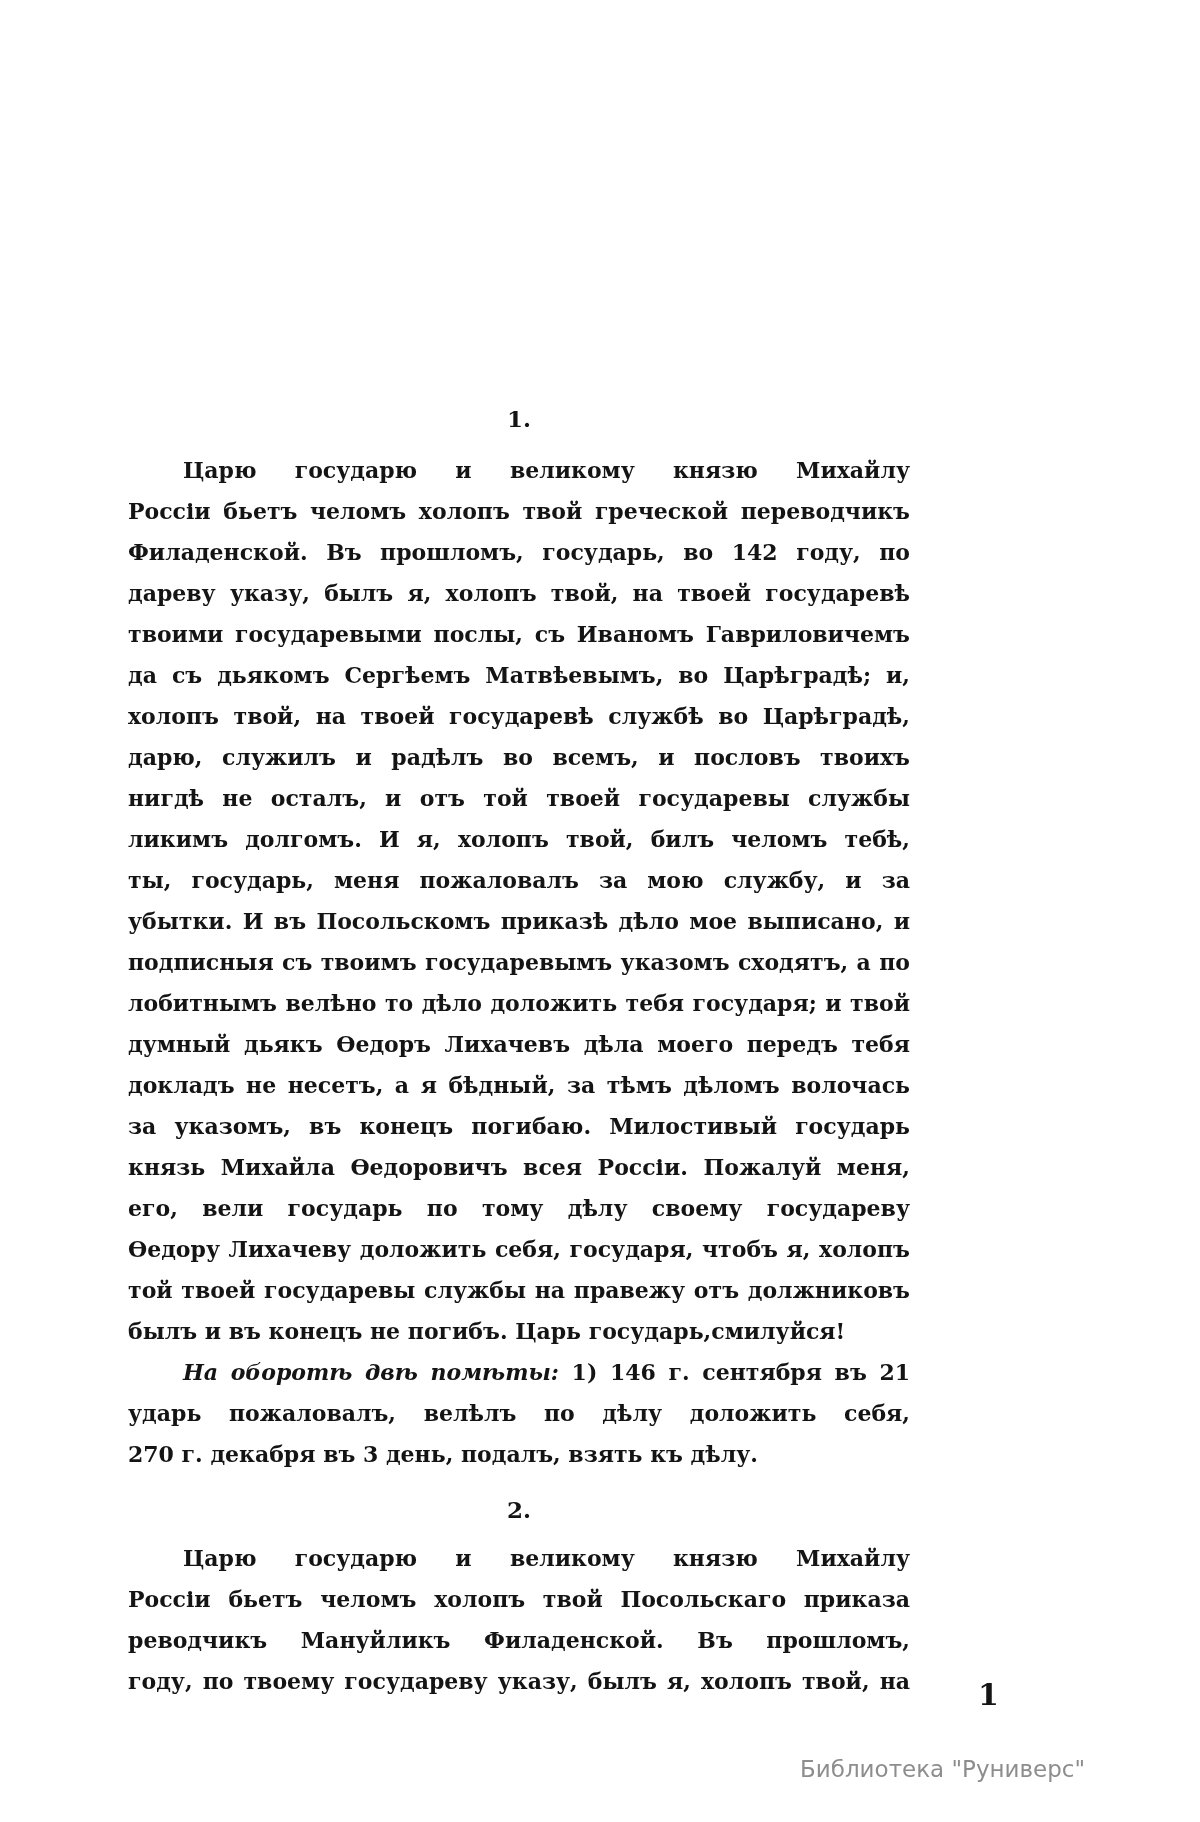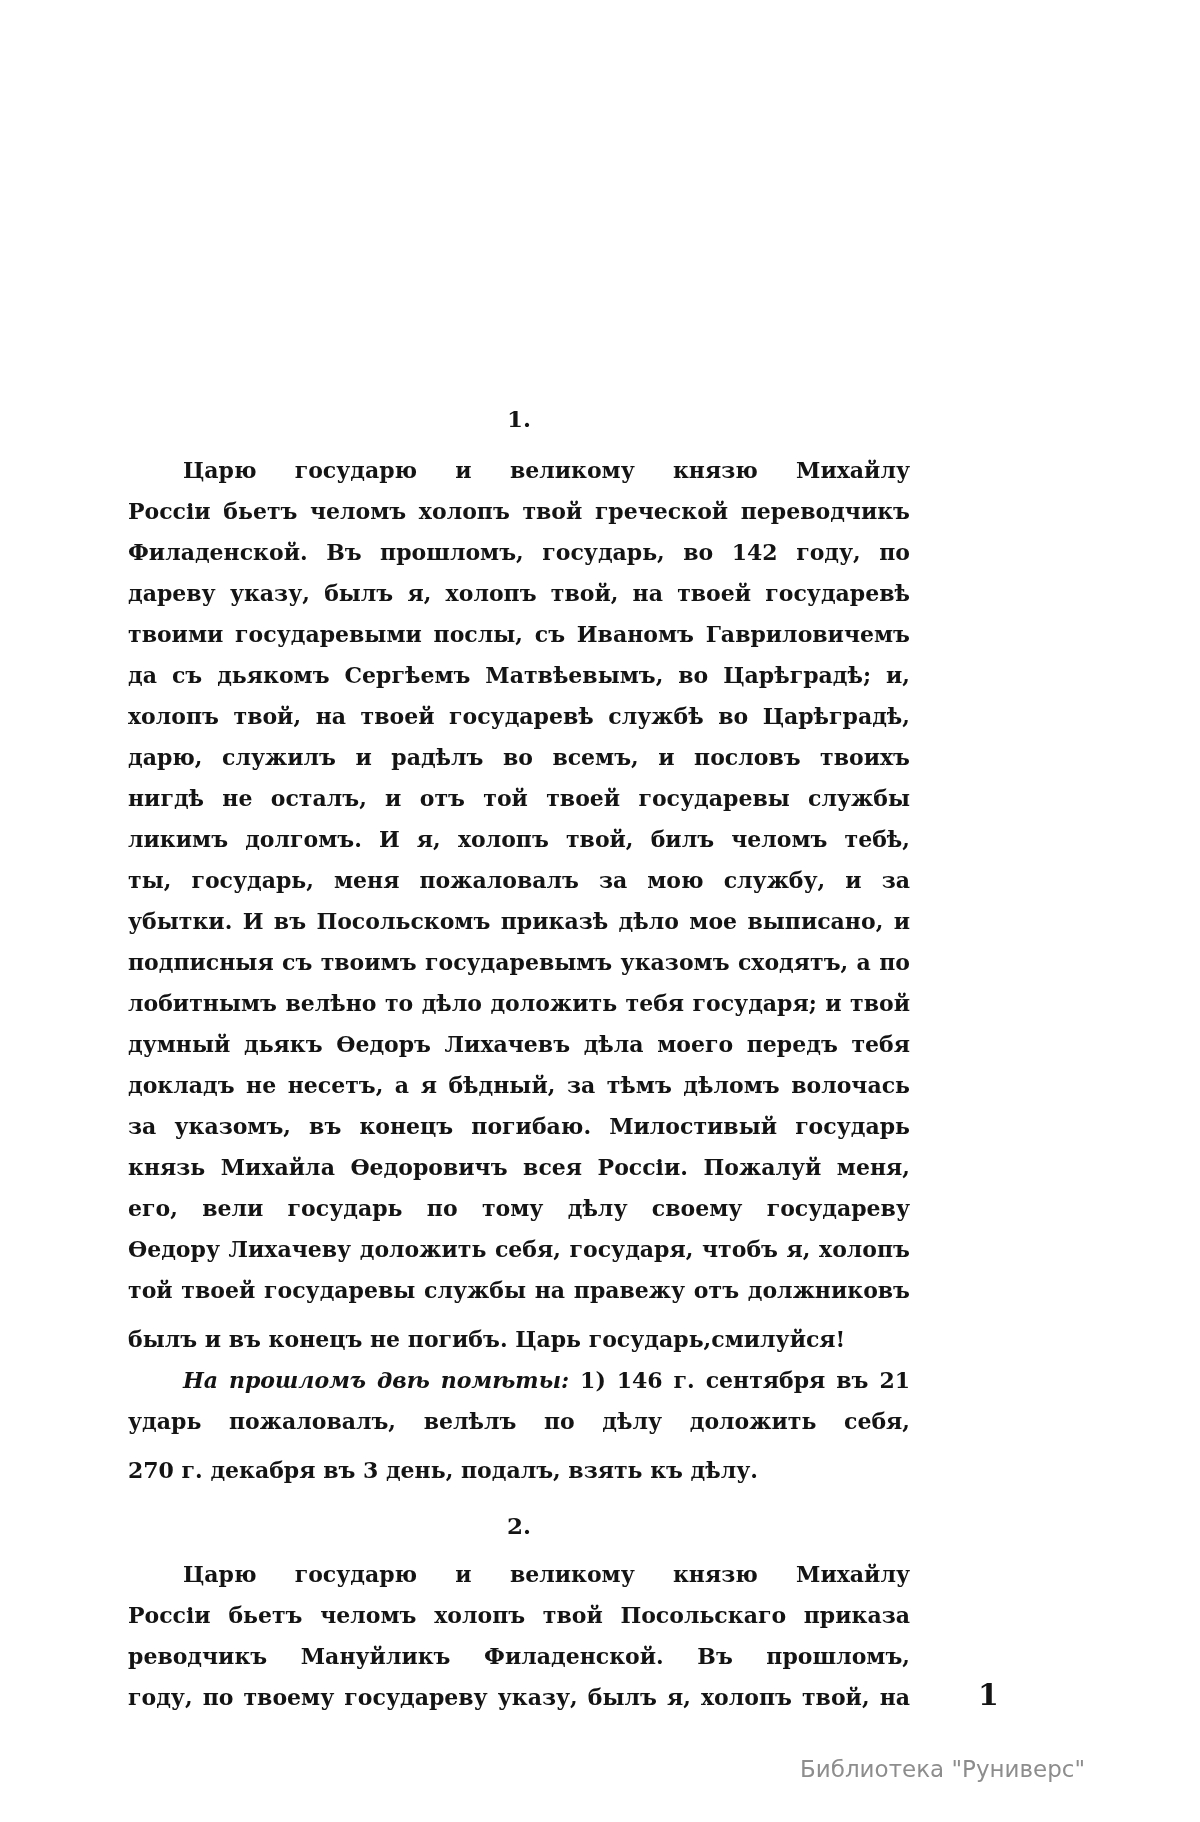--- a/index.html
+++ b/index.html
@@ -42,21 +42,20 @@
     line-height: 41px;
     height: 41px;
     overflow: hidden;
     text-align: justify;
     text-align-last: justify;
     white-space: normal;
   }
   .line.no-just {
     text-align: left;
     text-align-last: left;
-    margin-top: 8px;
   }
   .line.indent {
     text-indent: 55px;
   }
   .run.italic {
     font-style: italic;
   }
   .page-number {
     position: absolute;
     left: 978px;
@@ -99,21 +98,21 @@
         <div class="line"><span class="run">думный дьякъ Ѳедоръ Лихачевъ дѣла моего передъ тебя государя въ</span></div>
         <div class="line"><span class="run">докладъ не несетъ, а я бѣдный, за тѣмъ дѣломъ волочась третій годъ</span></div>
         <div class="line"><span class="run">за указомъ, въ конецъ погибаю. Милостивый государь царь и великій</span></div>
         <div class="line"><span class="run">князь Михайла Ѳедоровичъ всея Россіи. Пожалуй меня, холопа сво-</span></div>
         <div class="line"><span class="run">его, вели государь по тому дѣлу своему государеву думному дьяку</span></div>
         <div class="line"><span class="run">Ѳедору Лихачеву доложить себя, государя, чтобъ я, холопъ твой, отъ</span></div>
         <div class="line"><span class="run">той твоей государевы службы на правежу отъ должниковъ забитъ не</span></div>
         <div class="line no-just"><span class="run">былъ и въ конецъ не погибъ. Царь государь,смилуйся!</span></div>
       </div>
       <div class="paragraph">
-        <div class="line indent"><span class="run italic">На прошломъ двѣ помѣты:</span><span class="run"> 1) 146 г. сентября въ 21 день, го-</span></div>
+        <div class="line indent"><span class="run italic">На оборотѣ двѣ помѣты:</span><span class="run"> 1) 146 г. сентября въ 21 день, го-</span></div>
         <div class="line"><span class="run">ударь пожаловалъ, велѣлъ по дѣлу доложить себя, государя и 2)</span></div>
         <div class="line no-just"><span class="run">270 г. декабря въ 3 день, подалъ, взять къ дѣлу.</span></div>
       </div>
       <div class="section-heading second">2.</div>
       <div class="paragraph">
         <div class="line indent"><span class="run">Царю государю и великому князю Михайлу Ѳедоровичу всея</span></div>
         <div class="line"><span class="run">Россіи бьетъ челомъ холопъ твой Посольскаго приказа греческой пе-</span></div>
         <div class="line"><span class="run">реводчикъ Мануйликъ Филаденской. Въ прошломъ, государь, во 142</span></div>
         <div class="line"><span class="run">году, по твоему государеву указу, былъ я, холопъ твой, на твоей го-</span></div>
       </div>

